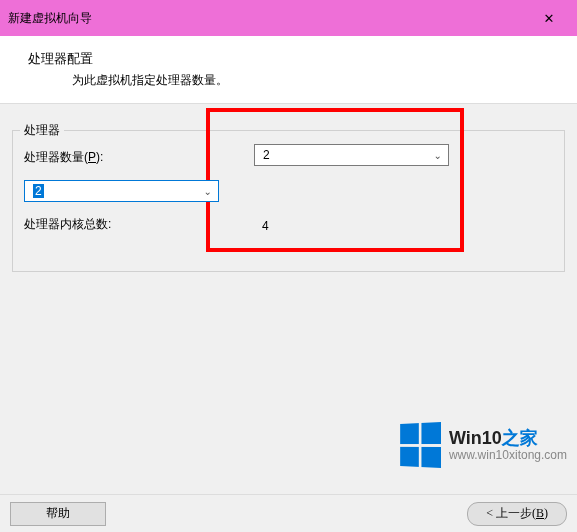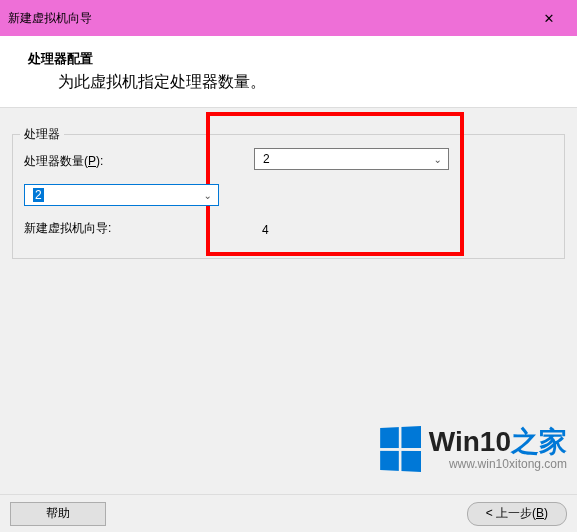--- a/index.html
+++ b/index.html
@@ -36,38 +36,38 @@
       justify-content: center;
       font-size: 13px;
       cursor: pointer;
     }
     .header-section {
       background: #fff;
       padding: 14px 10px 14px 28px;
       border-bottom: 1px solid #ddd;
     }
     .header-title {
-      font-weight: bold;
+      font-weight: normal;
       font-size: 13px;
       margin-bottom: 4px;
     }
     .header-subtitle {
-      font-size: 16px;
-      margin-left: 30px;
+      font-size: 12px;
+      margin-left: 44px;
       color: #000;
     }
     .content-area {
       background: #f0f0f0;
       padding: 18px 12px 0 12px;
       height: calc(100% - 24px - 64px - 38px);
       position: relative;
     }
     .fieldset {
       position: relative;
-      padding: 22px 12px 8px 12px;
+      padding: 22px 12px 25px 12px;
     }
     .fieldset-border {
       position: absolute;
       top: 8px;
       left: 0;
       right: 0;
       bottom: 0;
       border: 1px solid #d0d0d0;
       border-top: none;
     }
@@ -165,21 +165,21 @@
       align-items: center;
       padding: 0 10px;
       gap: 8px;
     }
     .btn {
       height: 24px;
       background: #e1e1e1;
       border: 1px solid #adadad;
       padding: 0 18px;
       font-size: 12px;
-      font-family: Liberation Sans, sans-serif;
+      font-family: Liberation Serif, serif;
       cursor: pointer;
       min-width: 96px;
     }
     .btn-back {
       margin-left: auto;
       border-radius: 11px;
     }
     .watermark {
       position: absolute;
       right: 10px;
@@ -201,21 +201,21 @@
     }
     .win-logo div {
       background: #0078d7;
     }
     .watermark-text {
       display: flex;
       flex-direction: column;
       line-height: 1;
     }
     .watermark-main {
-      font-size: 28px;
+      font-size: 18px;
       font-weight: bold;
       color: #222;
     }
     .watermark-main .accent {
       color: #0078d7;
     }
     .watermark-sub {
       font-size: 12px;
       color: #888;
       text-align: right;
@@ -254,21 +254,21 @@
     </div>
 
     <div class="form-row">
       <div class="combo focused">
         <span class="combo-value">2</span>
         <span class="combo-caret">⌄</span>
       </div>
     </div>
 
     <div class="form-row">
-      <span class="form-label">新建虚拟机向导:</span>
+      <span class="form-label">处理器内核总数:</span>
       <span class="static-value">4</span>
     </div>
   </div>
 
   <div class="watermark">
     <div class="win-logo">
       <div></div>
         <div></div>
         <div></div>
         <div></div>

